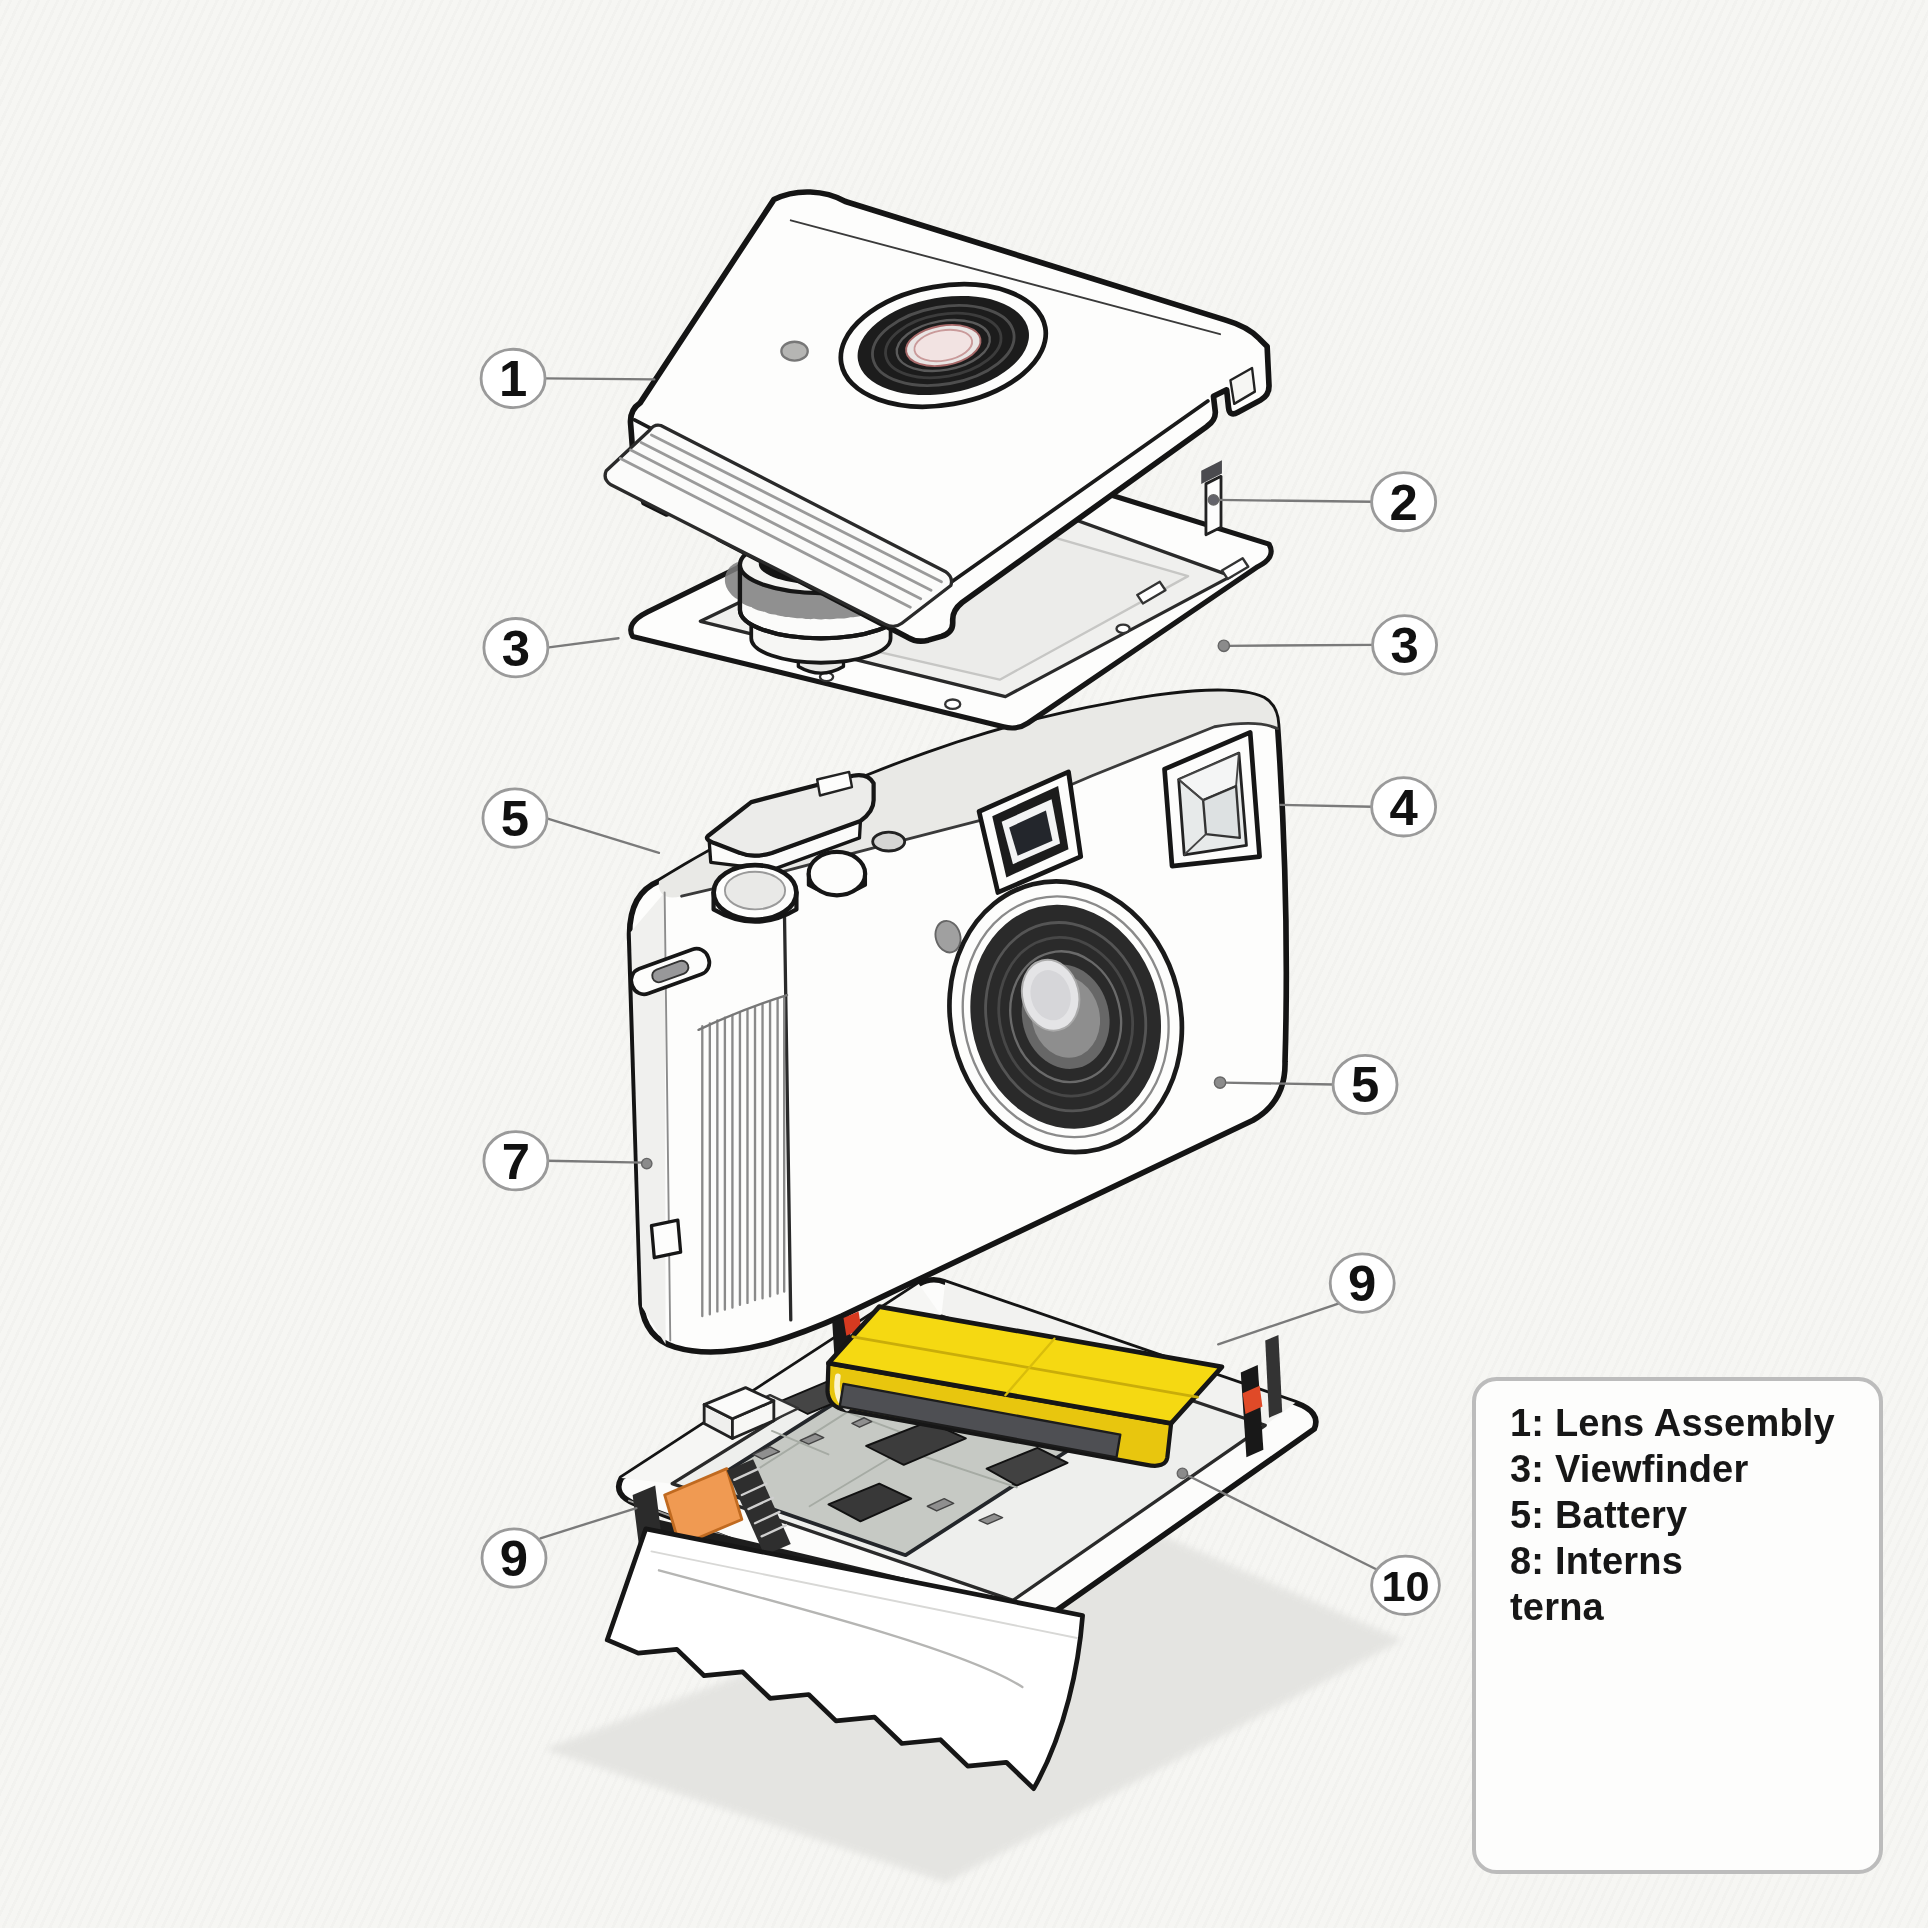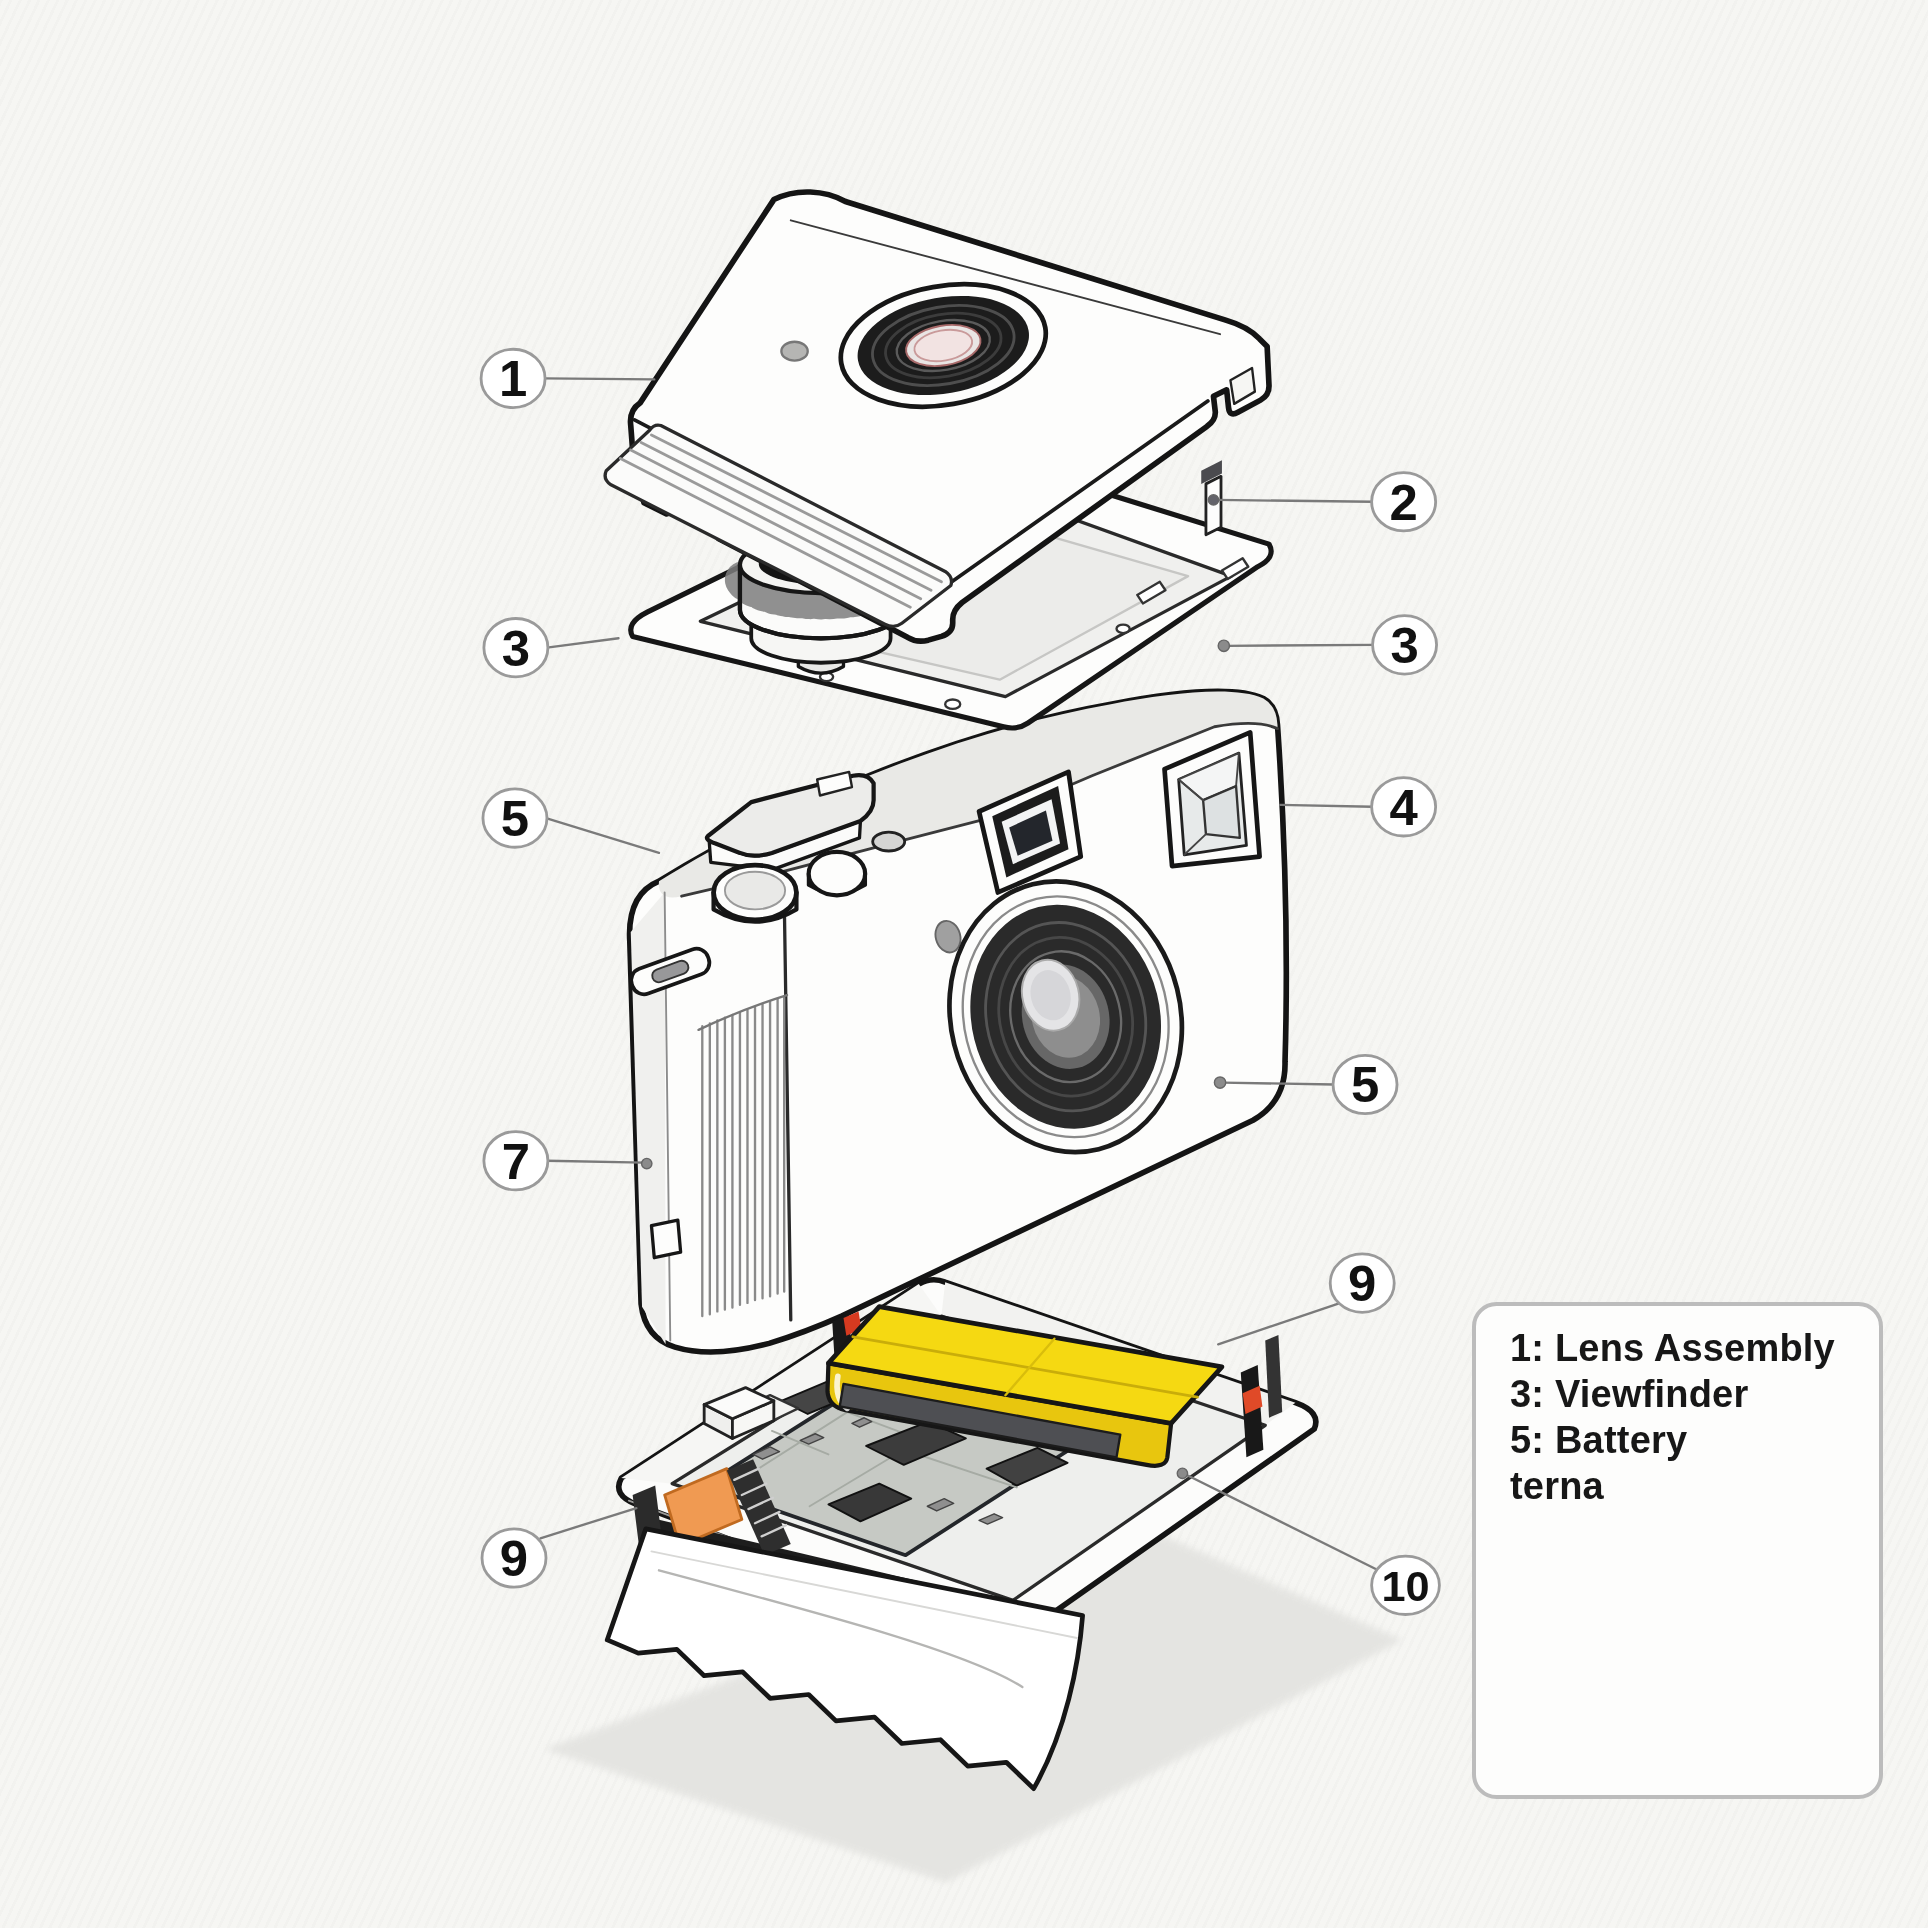--- a/index.html
+++ b/index.html
@@ -9,21 +9,21 @@
     background-color:#f6f6f3;
     background-image:repeating-linear-gradient(115deg, rgba(0,0,0,0.015) 0 2.8px, transparent 2.8px 8.5px);
     font-family:"Liberation Sans", sans-serif;
   }
   .stage > svg{position:absolute;inset:0;}
   svg text.co{
     font-family:"Liberation Sans", sans-serif;
     font-weight:bold;fill:#111;text-anchor:middle;
   }
   .legend{
-    position:absolute;left:1472px;top:1302px;width:411px;height:497px;
+    position:absolute;left:1472px;top:1377px;width:411px;height:497px;
     box-sizing:border-box;background:#fdfdfc;border:4.7px solid #bcbcbc;
     border-radius:24.5px;padding:19px 9.4px 0 34px;
     font-size:38px;line-height:46px;font-weight:bold;color:#171717;
     letter-spacing:0.2px;
   }
   .legend-line{white-space:nowrap;overflow:hidden;}
 </style>
 </head>
 <body>
 
@@ -288,16 +288,17 @@
         <text class="co" x="1493" y="1701" font-size="46">10</text>
       </g>
     </g>
   </g>
 </svg>
 
 <div class="legend">
   <div class="legend-line">1: Lens Assembly</div>
   <div class="legend-line">3: Viewfinder</div>
   <div class="legend-line">5: Battery</div>
+  <div class="legend-line">8: Interns</div>
   <div class="legend-line">terna</div>
 </div>
 </div>
 
 
 </body></html>

